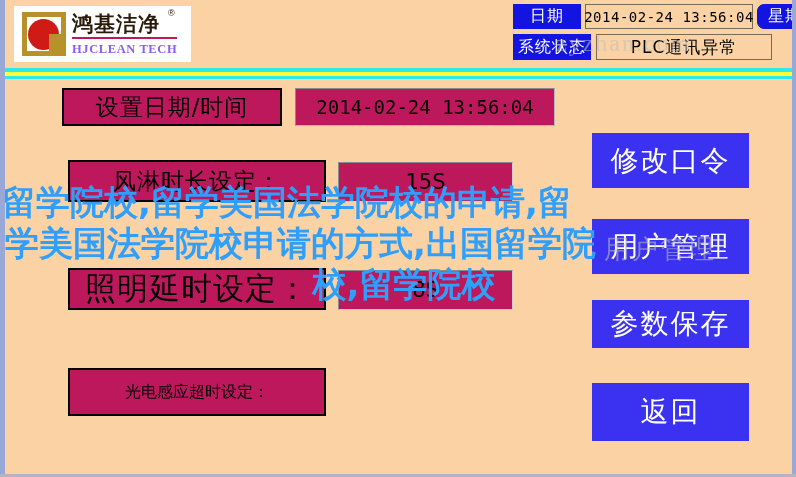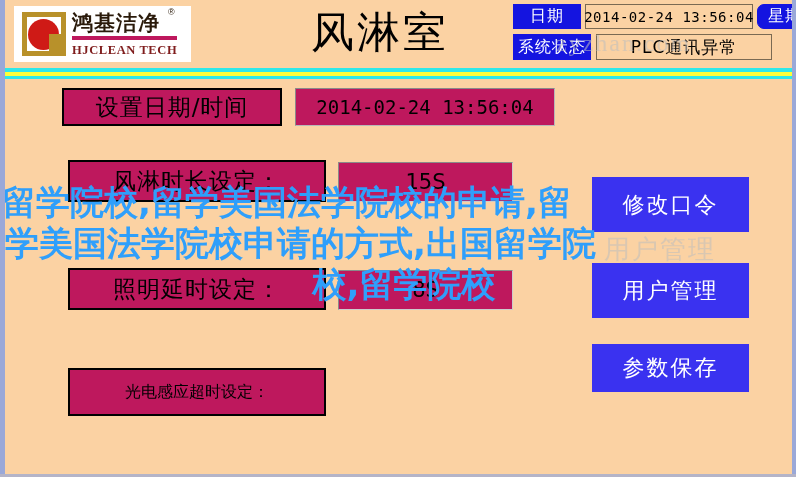--- a/index.html
+++ b/index.html
@@ -89,29 +89,29 @@
     margin-left: 6px;
     position: relative;
   }
   .logo-cn {
     font-family: "DejaVu Serif", "Liberation Serif", serif;
     font-weight: bold;
     font-size: 21px;
     color: #2a1a0a;
     letter-spacing: 1px;
     line-height: 24px;
-    border-bottom: 4px solid #be185d;
+    border-bottom: 2px solid #be185d;
     padding-bottom: 1px;
     white-space: nowrap;
   }
   .logo-en {
     font-family: "Liberation Serif", "DejaVu Serif", serif;
     font-weight: bold;
     font-size: 12.5px;
-    color: #7f1d1d;
+    color: #8b5cf6;
     letter-spacing: 0.6px;
     line-height: 16px;
     margin-top: 2px;
     white-space: nowrap;
   }
   .logo-r {
     position: absolute;
     left: 96px; top: -4px;
     font-size: 9px;
     color: #2a1a0a;
@@ -241,21 +241,21 @@
   #shower-duration-value {
     left: 338px; top: 162px; width: 175px; height: 40px;
     font-size: 21px; justify-content: center;
     border: 1px solid #cccccc;
     border-top-color: #8a8a8a;
     border-left-color: #8a8a8a;
   }
 
   #light-delay-label {
     left: 68px; top: 268px; width: 258px; height: 42px;
-    font-size: 23px; justify-content: center; letter-spacing: 1px;
+    font-size: 31px; justify-content: center; letter-spacing: 1px;
   }
   #light-delay-value {
     left: 338px; top: 270px; width: 175px; height: 40px;
     font-size: 21px; justify-content: center;
     border: 1px solid #cccccc;
     border-top-color: #8a8a8a;
     border-left-color: #8a8a8a;
   }
 
   #photo-timeout-label {
@@ -270,28 +270,27 @@
     border-left-color: #8a8a8a;
   }
 
   
   .btn-blue {
     position: absolute;
     background: #3a32f0;
     border: none;
     color: #ffffff;
     font-family: "DejaVu Sans", "Liberation Sans", sans-serif;
-    font-size: 22px;
+    font-size: 28px;
     letter-spacing: 2px;
     display: flex;
     align-items: center;
     justify-content: center;
     cursor: pointer;
     white-space: nowrap;
-    margin-top: 44px;
   }
   #btn-change-password { left: 592px; top: 133px; width: 157px; height: 55px; }
   #btn-user-management { left: 592px; top: 219px; width: 157px; height: 55px; }
   #btn-save-params     { left: 592px; top: 300px; width: 157px; height: 48px; }
   #btn-return          { left: 592px; top: 383px; width: 157px; height: 58px; }
 
   
   .watermark {
     position: absolute;
     left: 0; top: 182px;
@@ -342,21 +341,20 @@
         <div class="dot"></div>
         <div class="notch"></div>
       </div>
       <div class="logo-text">
         <div class="logo-r">®</div>
         <div class="logo-cn">鸿基洁净</div>
         <div class="logo-en">HJCLEAN TECH</div>
       </div>
     </div>
 
-    <div class="main-title">风淋室</div>
 
     <div class="status-wrap">
       <div class="row-top">
         <div class="lbl-blue">日期</div>
         <div class="val-peach" id="datetime-readout">2014-02-24 13:56:04</div>
         <div class="lbl-blue" id="weekday-label">星期</div>
         <div class="val-peach" id="weekday-value">1</div>
       </div>
       <div class="row-bot">
         <div class="lbl-blue" id="sysstatus-label">系统状态</div>
@@ -376,20 +374,21 @@
   <div class="cyan-box center" id="shower-duration-value">15S</div>
 
   <div class="cyan-box center" id="light-delay-label">照明延时设定：</div>
   <div class="cyan-box center" id="light-delay-value">8S</div>
 
   <div class="cyan-box center" id="photo-timeout-label">光电感应超时设定：</div>
 
   <div class="btn-blue" id="btn-change-password">修改口令</div>
   <div class="btn-blue" id="btn-user-management">用户管理</div>
   <div class="btn-blue" id="btn-save-params">参数保存</div>
+  <div class="btn-blue" id="btn-return">返回</div>
 
   <div class="ghost" id="ghost-top">zyzhan.com</div>
   <div class="ghost" id="ghost-mid">用户管理</div>
 
   <div class="watermark">
     <span class="wm-line l1">留学院校,留学美国法学院校的申请,留</span>
     <span class="wm-line l2">学美国法学院校申请的方式,出国留学院</span>
     <span class="wm-line l3">校,留学院校</span>
   </div>
 

